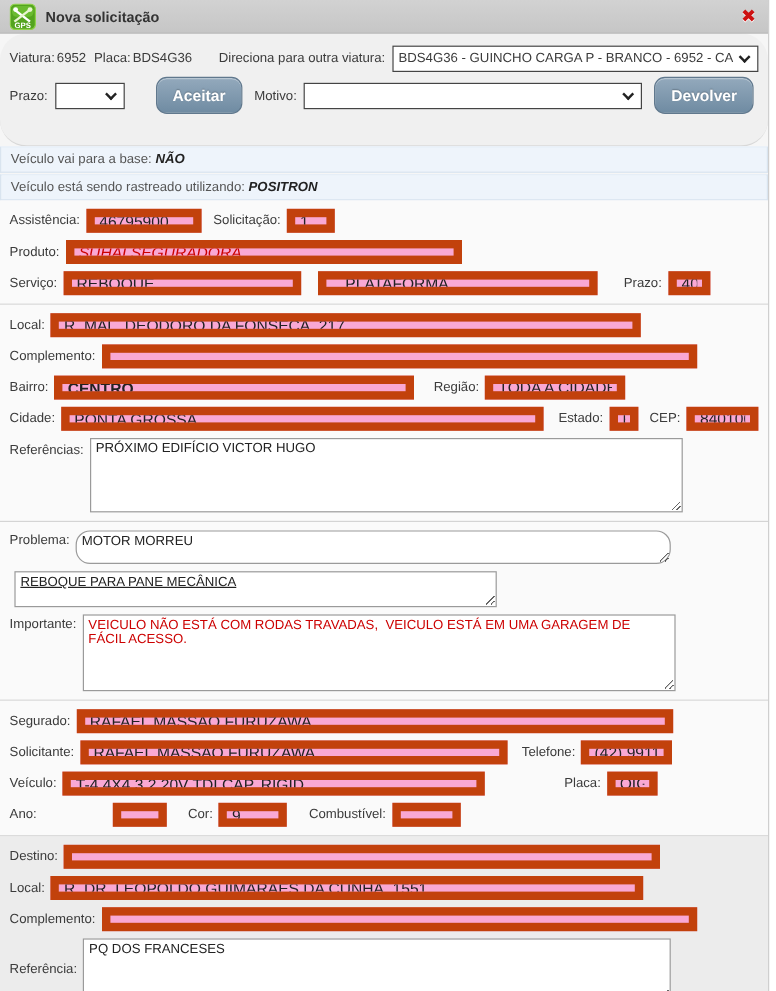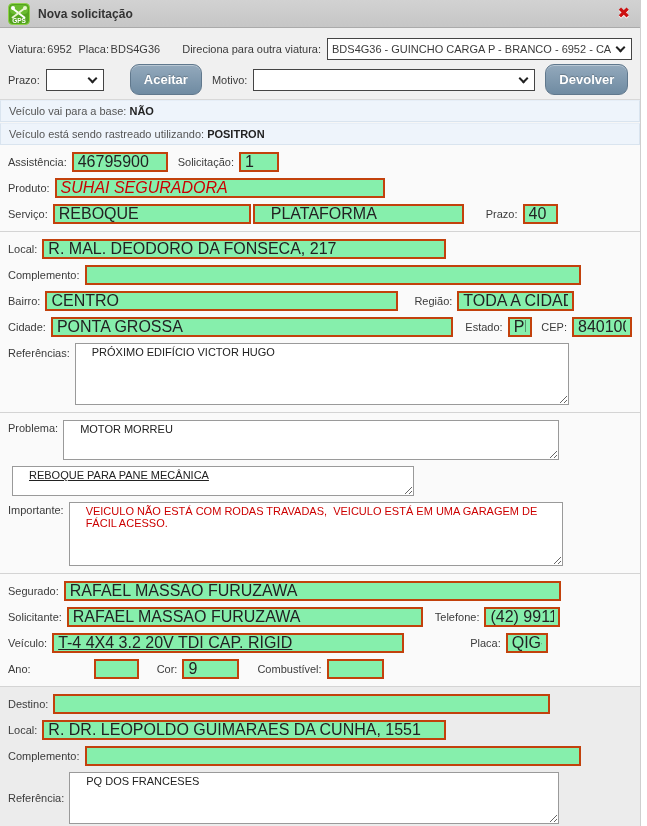--- a/index.html
+++ b/index.html
@@ -9,21 +9,21 @@
 
   
   .titlebar { position:relative; height:28px; background:linear-gradient(#d2d2d2,#c6c6c6);
               border-bottom:1px solid #aaa; display:flex; align-items:center; padding:0 8px; }
   .app-icon { width:22px; height:22px; margin-right:8px; flex:0 0 auto; }
   .title { font-weight:bold; font-size:12px; color:#333; }
   .close-x { position:absolute; right:10px; top:4px; color:#cc1111; font-weight:bold; font-size:15px;
              cursor:pointer; text-shadow:0 1px 0 #fff; }
 
   
-  .controls { background:#f0f0f0; padding:6px 8px 0 8px; border-bottom:1px solid #d8d8d8; }
+  .controls { background:#f0f0f0; padding:6px 8px 22px 8px; border-bottom:1px solid #d8d8d8;border-radius:22px; }
   .crow { display:flex; align-items:center; margin:4px 0; }
   .lbl { white-space:nowrap; color:#3b3b3b; }
   .gap4 { width:4px; } .gap16 { width:16px; }
   .val { font-weight:normal; }
 
   .fakesel { background:#fff; border:1px solid #444; height:22px; display:flex; align-items:center;
              padding:0 4px; position:relative; cursor:pointer; }
   .fakesel .seltext { flex:1; overflow:hidden; white-space:nowrap; }
   .chev { width:7px; height:7px; border-right:2px solid #222; border-bottom:2px solid #222;
           transform:rotate(45deg); margin:-3px 3px 0 6px; flex:0 0 auto; }
@@ -34,32 +34,32 @@
   .btn { background:linear-gradient(#93a9bc,#6f8ba2); border:1px solid #60788d; border-radius:9px;
          color:#fff; font-weight:bold; font-size:13px; padding:7px 13px; cursor:pointer;
          text-shadow:0 -1px 1px rgba(0,0,0,.25); box-shadow:inset 0 1px 0 rgba(255,255,255,.35); }
   .btn-aceitar { margin-left:26px; margin-right:10px; }
   .btn-devolver { margin-left:10px; }
 
   
   .infobar { background:#eef4fb; border:1px solid #d9e4ef; border-top:1px solid #e6eef7;
              padding:4px 8px; color:#555; }
   .infobar + .infobar { margin-top:1px; }
-  .infobar b { color:#222; }
+  .infobar b { color:#222;font-style:italic; }
 
   
   .section { background:#fafafa; padding:4px 0 4px 0; border-bottom:1px solid #d4d4d4; }
   .section.gray { background:#ececec; }
   .frow { display:flex; align-items:center; padding:3px 8px; }
   .frow.top { align-items:flex-start; }
   .frow .lbl { margin-right:5px; }
-  input[type=text] { border:2px solid #c2410c; background:#86efac; height:20px; font-family:inherit;
-                     font-size:16px; padding:1px 4px; color:#222; }
+  input[type=text] { border:7px solid #c2410c; background:#f9a8d4; height:20px; font-family:inherit;
+                     font-size:13px; padding:1px 4px; color:#222; }
   textarea { border:1px solid #9a9a9a; background:#fff; font-family:inherit; font-size:11px;
-             padding:2px 16px; color:#222; resize:both; }
+             padding:2px 4px; color:#222; resize:both; }
   .red-text { color:#cc0000 !important; }
 </style>
 </head>
 <body>
 
 <div class="window">
 
   <div class="titlebar">
     <svg class="app-icon" viewBox="0 0 22 22">
       <rect x="0.5" y="0.5" width="21" height="21" rx="4" fill="#54a41f" stroke="#8fd24a"></rect>
@@ -123,39 +123,39 @@
       <span class="lbl">Solicitação:</span>
       <input type="text" style="width: 40px;" value="1">
     </div>
     <div class="frow">
       <span class="lbl">Produto:</span>
       <input type="text" class="red-text" style="width: 330px; font-style: italic;" value="SUHAI SEGURADORA">
     </div>
     <div class="frow">
       <span class="lbl">Serviço:</span>
       <input type="text" style="width: 198px;" value="REBOQUE">
-      <input type="text" style="width: 211px; margin-left: 2px; padding-left: 16px;" value="PLATAFORMA">
+      <input type="text" style="width: 233px; margin-left: 14px; padding-left: 16px;" value="PLATAFORMA">
       <span style="width:22px"></span>
       <span class="lbl">Prazo:</span>
       <input type="text" style="width: 35px;" value="40">
     </div>
   </div>
 
   <div class="section">
     <div class="frow">
       <span class="lbl">Local:</span>
-      <input type="text" style="width: 404px;" value="R. MAL. DEODORO DA FONSECA, 217">
+      <input type="text" style="width: 492px;" value="R. MAL. DEODORO DA FONSECA, 217">
     </div>
     <div class="frow">
       <span class="lbl">Complemento:</span>
       <input type="text" style="width: 496px;" value="">
     </div>
     <div class="frow">
       <span class="lbl">Bairro:</span>
-      <input type="text" style="width: 353px;" value="CENTRO">
+      <input type="text" style="width: 300px; font-weight: bold;" value="CENTRO">
       <span style="width:16px"></span>
       <span class="lbl">Região:</span>
       <input type="text" style="width: 117px;" value="TODA A CIDADE">
     </div>
     <div class="frow">
       <span class="lbl">Cidade:</span>
       <input type="text" style="width: 416px;" value="PONTA GROSSA">
       <span style="width:13px"></span>
       <span class="lbl">Estado:</span>
       <input type="text" style="width: 24px;" value="PR">
@@ -165,21 +165,21 @@
     </div>
     <div class="frow top">
       <span class="lbl" style="margin-top:4px">Referências:</span>
       <textarea style="width: 494px; height: 62px;">PRÓXIMO EDIFÍCIO VICTOR HUGO</textarea>
     </div>
   </div>
 
   <div class="section">
     <div class="frow top">
       <span class="lbl" style="margin-top:2px">Problema:</span>
-      <textarea style="width: 496px; height: 40px;">MOTOR MORREU</textarea>
+      <textarea style="width: 496px; height: 28px; border-radius: 12px;">MOTOR MORREU</textarea>
     </div>
     <div class="frow top" style="padding-left:12px">
       <textarea style="width: 402px; height: 30px; text-decoration: underline;">REBOQUE PARA PANE MECÂNICA</textarea>
     </div>
     <div class="frow top">
       <span class="lbl" style="margin-top:2px">Importante:</span>
       <textarea class="red-text" style="width: 494px; height: 64px;">VEICULO NÃO ESTÁ COM RODAS TRAVADAS,  VEICULO ESTÁ EM UMA GARAGEM DE FÁCIL ACESSO.</textarea>
     </div>
   </div>
 
@@ -215,21 +215,21 @@
     </div>
   </div>
 
   <div class="section gray">
     <div class="frow">
       <span class="lbl">Destino:</span>
       <input type="text" style="width: 497px;" value="">
     </div>
     <div class="frow">
       <span class="lbl">Local:</span>
-      <input type="text" style="width: 404px;" value="R. DR. LEOPOLDO GUIMARAES DA CUNHA, 1551">
+      <input type="text" style="width: 494px;" value="R. DR. LEOPOLDO GUIMARAES DA CUNHA, 1551">
     </div>
     <div class="frow">
       <span class="lbl">Complemento:</span>
       <input type="text" style="width: 496px;" value="">
     </div>
     <div class="frow" style="align-items:center">
       <span class="lbl">Referência:</span>
       <textarea style="width: 490px; height: 52px;">PQ DOS FRANCESES</textarea>
     </div>
     <div class="frow">

